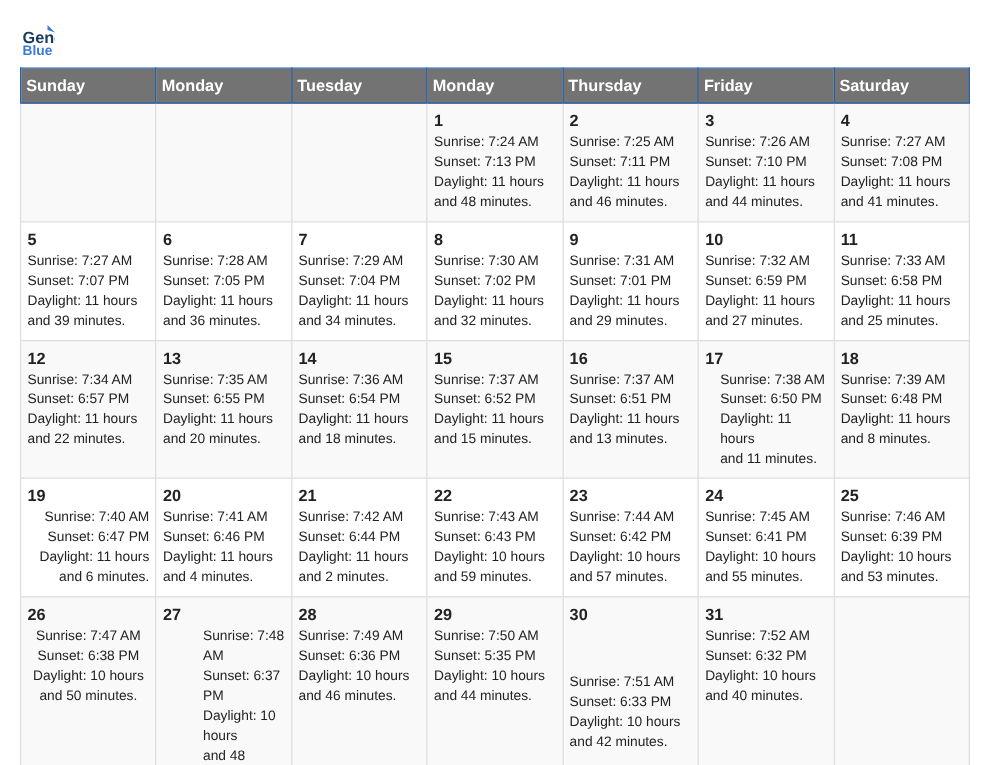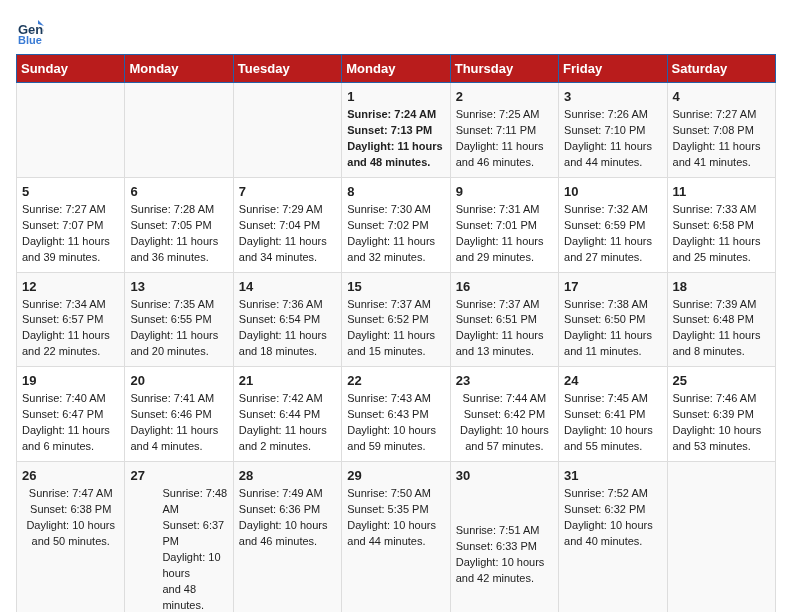--- a/index.html
+++ b/index.html
@@ -36,21 +36,21 @@
     .location {
       font-size: 15px;
       color: #333;
     }
     table {
       width: 100%;
       border-collapse: collapse;
       table-layout: fixed;
     }
     thead tr {
-      background-color: #b91c1c;
+      background-color: #737373;
     }
     thead th {
       color: #fff;
       font-size: 13px;
       font-weight: bold;
       padding: 6px 4px;
       text-align: left;
       border: 1px solid #2560a8;
     }
     tbody tr {
@@ -117,21 +117,21 @@
         <th>Saturday</th>
       </tr>
   </thead>
   <tbody id="calendar-body">
   <tr>
         <td class="empty"></td>
         <td class="empty"></td>
         <td class="empty"></td>
         <td>
           <span class="day-num">1</span>
-          <div class="day-info" style="white-space: pre-line; font-weight: bold;">Sunrise: 7:24 AM
+          <div class="day-info" style="white-space: pre-line;">Sunrise: 7:24 AM
 Sunset: 7:13 PM
 Daylight: 11 hours
 and 48 minutes.</div>
         </td>
         <td>
           <span class="day-num">2</span>
           <div class="day-info" style="white-space: pre-line;">Sunrise: 7:25 AM
 Sunset: 7:11 PM
 Daylight: 11 hours
 and 46 minutes.</div>
@@ -233,37 +233,37 @@
         </td>
         <td>
           <span class="day-num">16</span>
           <div class="day-info" style="white-space: pre-line;">Sunrise: 7:37 AM
 Sunset: 6:51 PM
 Daylight: 11 hours
 and 13 minutes.</div>
         </td>
         <td>
           <span class="day-num">17</span>
-          <div class="day-info" style="white-space: pre-line;">Sunrise: 7:38 AM
+          <div class="day-info" style="white-space: pre-line; margin-left: 12px;">Sunrise: 7:38 AM
 Sunset: 6:50 PM
 Daylight: 11 hours
 and 11 minutes.</div>
         </td>
         <td>
           <span class="day-num">18</span>
           <div class="day-info" style="white-space: pre-line;">Sunrise: 7:39 AM
 Sunset: 6:48 PM
 Daylight: 11 hours
 and 8 minutes.</div>
         </td>
       </tr>
       <tr>
         <td>
           <span class="day-num">19</span>
-          <div class="day-info" style="white-space: pre-line;">Sunrise: 7:40 AM
+          <div class="day-info" style="white-space: pre-line; text-align: right;">Sunrise: 7:40 AM
 Sunset: 6:47 PM
 Daylight: 11 hours
 and 6 minutes.</div>
         </td>
         <td>
           <span class="day-num">20</span>
           <div class="day-info" style="white-space: pre-line;">Sunrise: 7:41 AM
 Sunset: 6:46 PM
 Daylight: 11 hours
 and 4 minutes.</div>
@@ -277,21 +277,21 @@
         </td>
         <td>
           <span class="day-num">22</span>
           <div class="day-info" style="white-space: pre-line;">Sunrise: 7:43 AM
 Sunset: 6:43 PM
 Daylight: 10 hours
 and 59 minutes.</div>
         </td>
         <td>
           <span class="day-num">23</span>
-          <div class="day-info" style="white-space: pre-line; text-align: center;">Sunrise: 7:44 AM
+          <div class="day-info" style="white-space: pre-line;">Sunrise: 7:44 AM
 Sunset: 6:42 PM
 Daylight: 10 hours
 and 57 minutes.</div>
         </td>
         <td>
           <span class="day-num">24</span>
           <div class="day-info" style="white-space: pre-line;">Sunrise: 7:45 AM
 Sunset: 6:41 PM
 Daylight: 10 hours
 and 55 minutes.</div>

